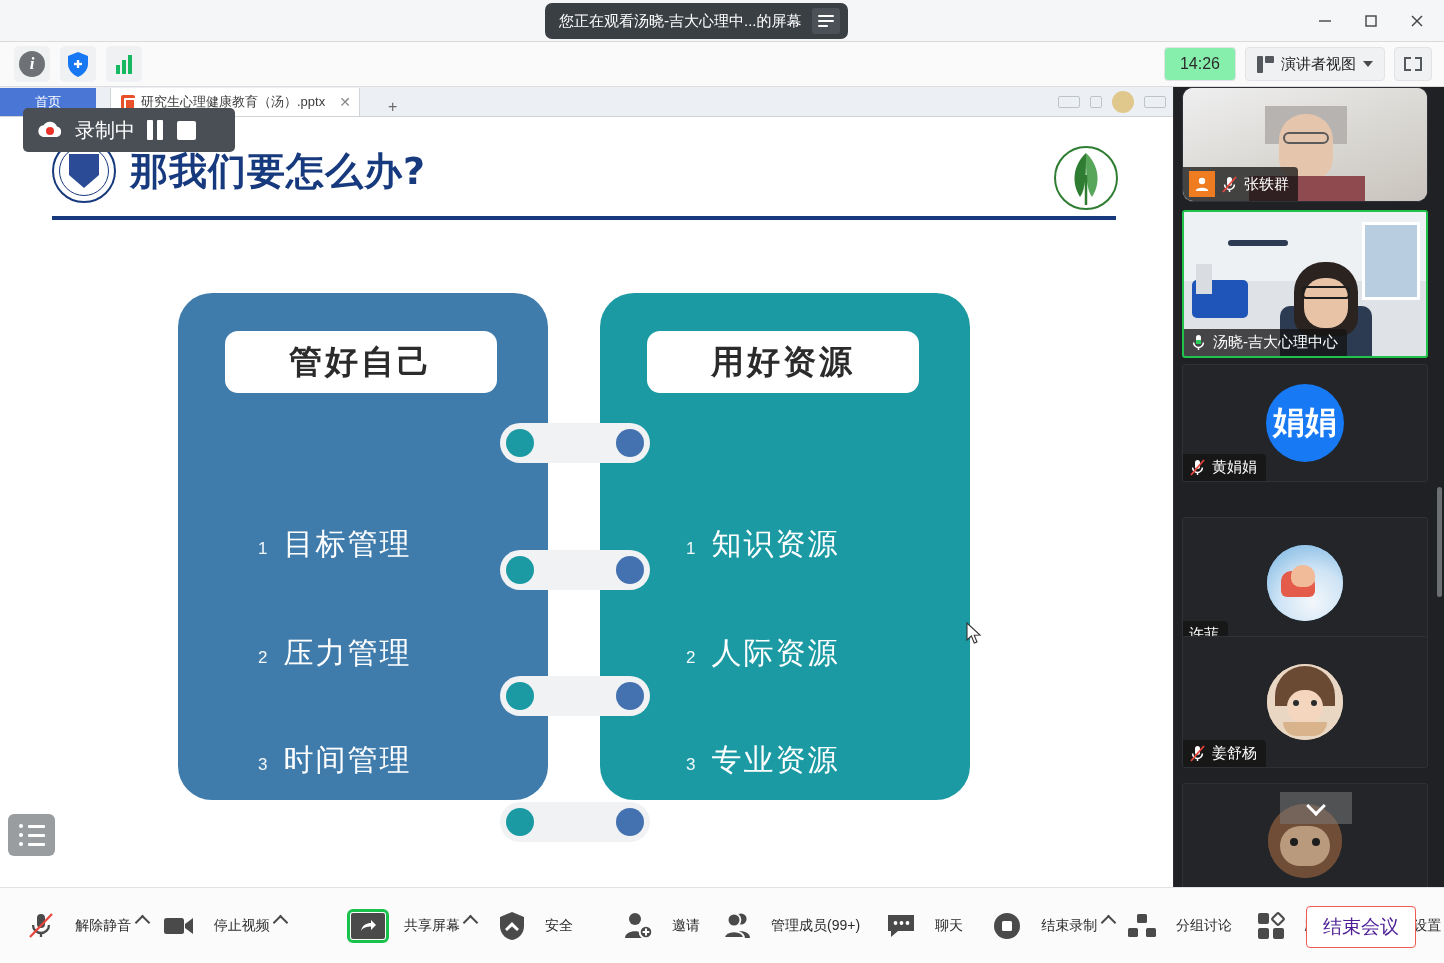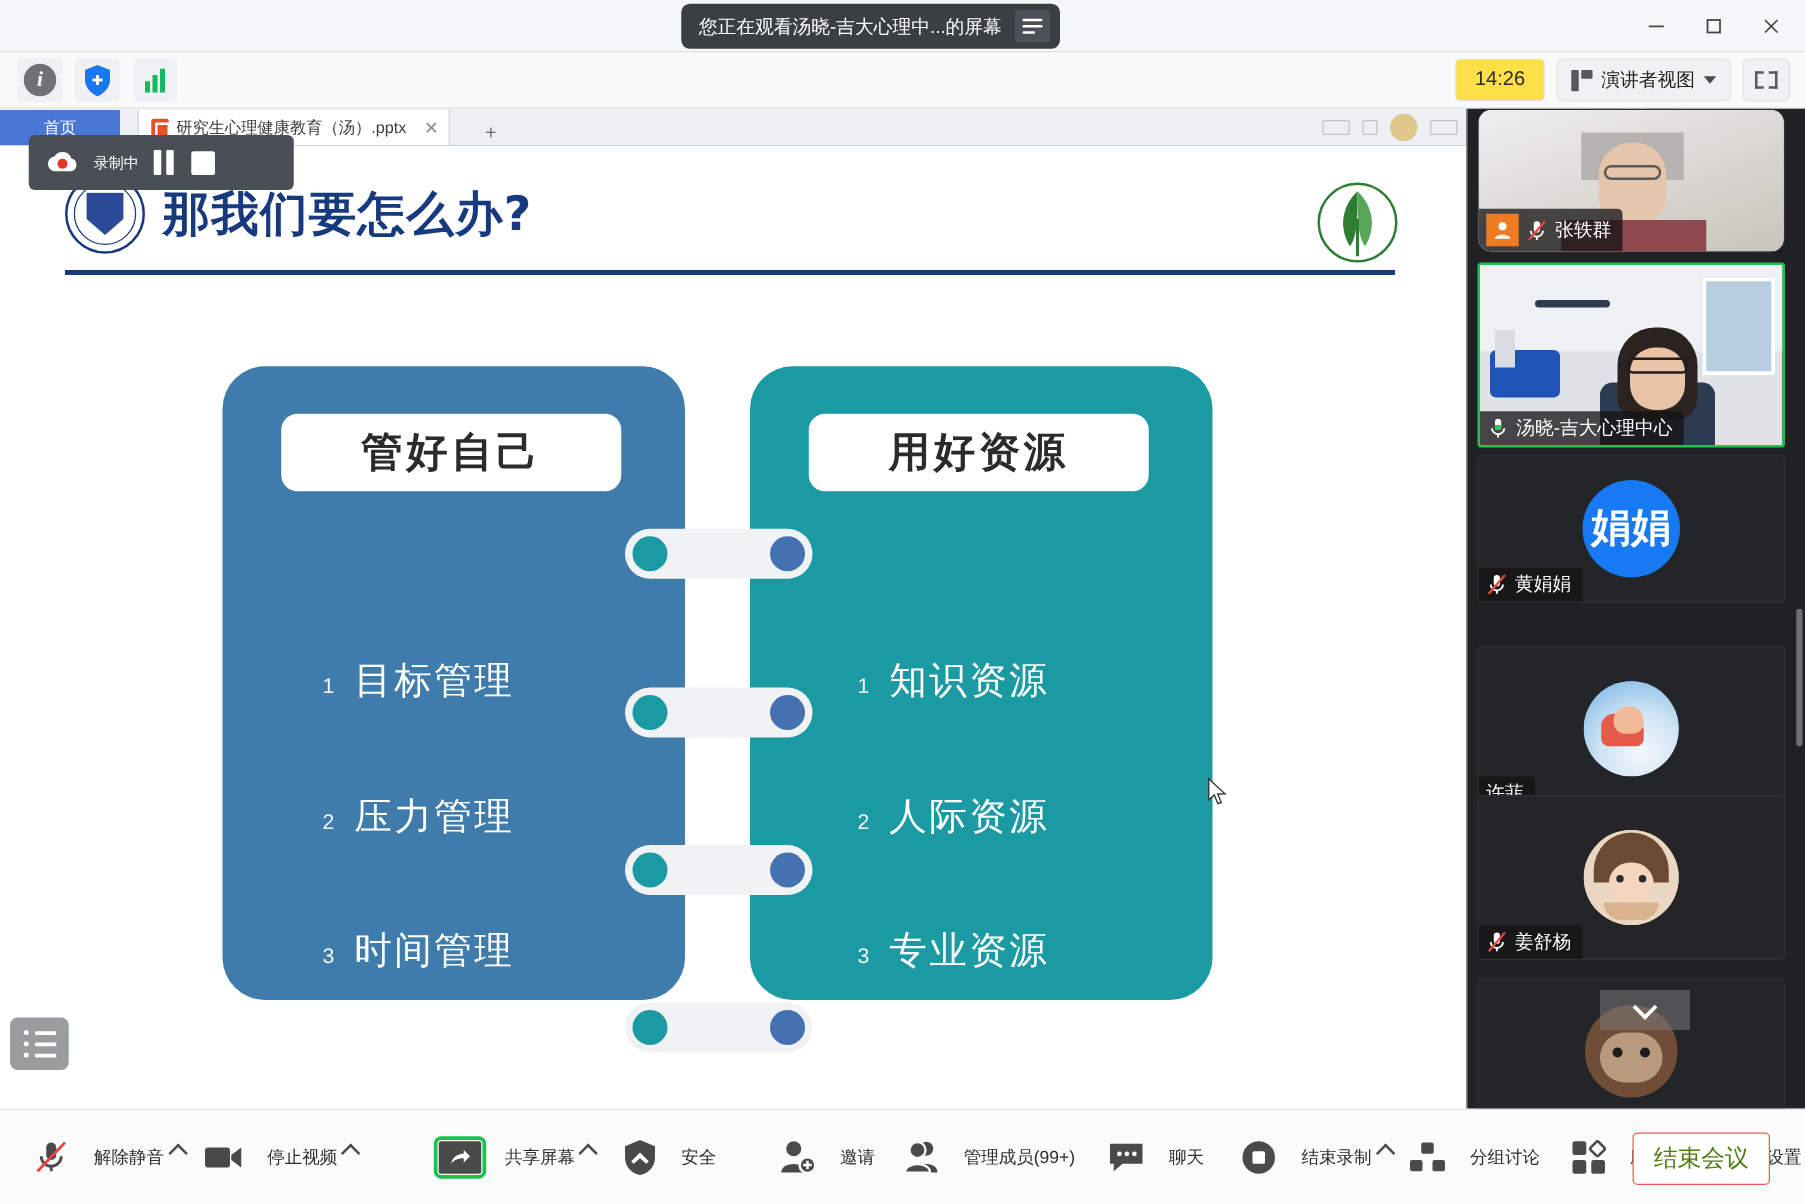--- a/index.html
+++ b/index.html
@@ -52,21 +52,21 @@
     display:flex; align-items:center; justify-content:center;
     font-family:"Liberation Serif", serif;
   }
   .ic-shield { width:24px; height:27px; position:relative; }
   .ic-shield svg { display:block; }
   .ic-bars { display:flex; align-items:flex-end; gap:2px; height:20px; }
   .ic-bars span { width:4px; background:#17b862; display:block; }
 
   .sb-right { position:absolute; right:12px; top:5px; display:flex; gap:9px; align-items:center; }
   .clock {
-    min-width:72px; height:34px; background:#fde047; border:1px solid #e2e3e5;
+    min-width:72px; height:34px; background:#86efac; border:1px solid #e2e3e5;
     border-radius:4px; display:flex; align-items:center; justify-content:center;
     font-size:16px; color:#2b2b2b;
   }
   .viewsel {
     height:34px; background:#f0f1f3; border:1px solid #e2e3e5; border-radius:4px;
     display:flex; align-items:center; gap:7px; padding:0 11px; font-size:15px; color:#222;
   }
   .viewsel .vs-icon { width:17px; height:17px; position:relative; }
   .viewsel .vs-icon b { position:absolute; background:#55595e; display:block; }
   .viewsel .vs-icon b.a { left:0; top:0; width:6px; height:17px; border-radius:1px; }
@@ -109,21 +109,21 @@
   .ppr { width:22px; height:12px; border:1px solid #9aa0a6; border-radius:2px; }
   .ppr2 { width:12px; height:12px; border:1px solid #9aa0a6; border-radius:2px; }
   .ppavatar { width:22px;height:22px;border-radius:50%;background:#d8a93b; }
 
   .recbar {
     position:absolute; left:23px; top:21px; width:212px; height:44px;
     background:#4a4f55; border-radius:5px; display:flex; align-items:center; gap:12px;
     padding-left:14px; color:#fff; z-index:6;
   }
   .rec-cloud { width:26px; height:18px; position:relative; }
-  .rec-label { font-size:12px; }
+  .rec-label { font-size:20px; }
   .rec-pause { width:18px; height:20px; display:flex; gap:4px; }
   .rec-pause i { width:6px; background:#fff; display:block; border-radius:1px; }
   .rec-stop { width:19px; height:19px; background:#fff; border-radius:2px; }
 
   
   .slide { position:absolute; left:0; top:30px; width:1174px; height:770px; background:#fff; }
   .slide-header { position:absolute; left:52px; top:22px; display:flex; align-items:center; gap:14px; }
   .ju-logo {
     width:64px; height:64px; border-radius:50%;
     border:2px solid #17397e; position:relative; background:#fff;
@@ -229,21 +229,21 @@
     gap:19px; padding:0 10px; min-width:56px; position:relative;
   }
   .tb-label { font-size:14px; color:#2d2d2d; white-space:nowrap; }
   .tb-ico { height:30px; display:flex; align-items:center; justify-content:center; }
   .tb-arrow {
     height:76px; display:flex; align-items:center; justify-content:center; width:26px;
     padding-bottom:10px;
   }
   .tb-arrow .chev { width:11px;height:11px;border-top:2px solid #4a4a4a;border-left:2px solid #4a4a4a;transform:rotate(45deg);margin-top:4px; }
   .end-btn {
-    position:absolute; right:28px; top:18px; border:1px solid #ef5b52; color:#4d7c0f;
+    position:absolute; right:28px; top:18px; border:1px solid #ef5b52; color:#4c1d95;
     background:#fff; border-radius:4px; font-size:19px; padding:7px 16px;
   }
   .sharing-hl { outline:3px solid #19c24d; outline-offset:1px; border-radius:2px; }
 </style>
 </head>
 <body>
 
 <div id="app">
 
   <div class="titlebar">

